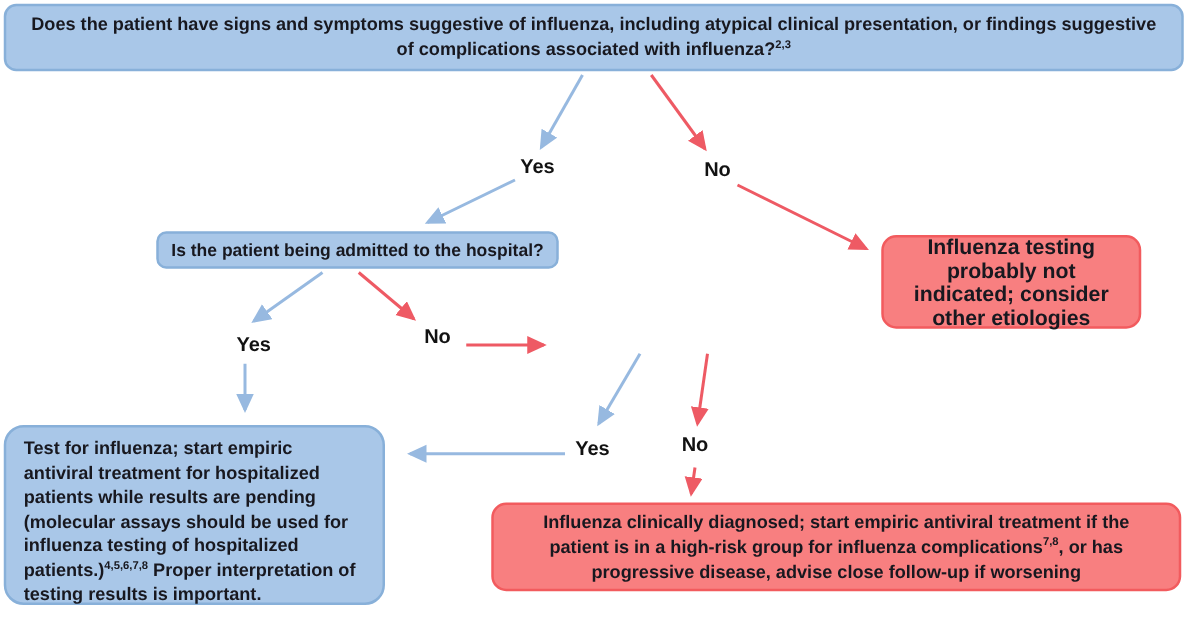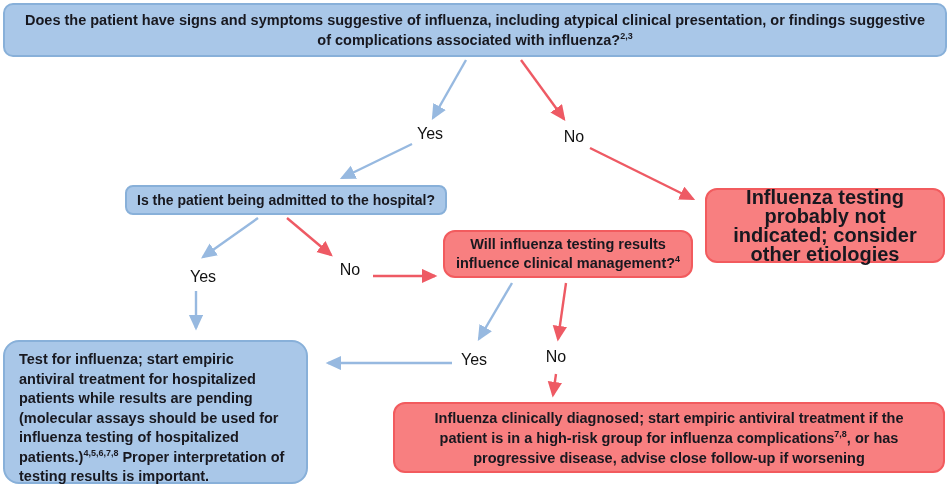--- a/index.html
+++ b/index.html
@@ -46,23 +46,23 @@
     padding: 2px 14px;
   }
   #admit-box {
     left: 125px; top: 185px; width: 322px; height: 30px;
     border-radius: 8px;
     font-size: 14px; line-height: 16px;
     padding: 2px 8px;
     white-space: nowrap;
   }
   #notindicated-box {
-    left: 705px; top: 188px; width: 240px; height: 75px;
+    left: 705px; top: 188px; width: 208px; height: 75px;
     border-radius: 12px;
-    font-size: 20px; line-height: 19px;
+    font-size: 17px; line-height: 19px;
     padding: 4px 10px;
   }
   #mgmt-box {
     left: 443px; top: 230px; width: 250px; height: 48px;
     border-radius: 12px;
     font-size: 14.5px; line-height: 19px;
     padding: 2px 8px;
   }
   #test-box {
     left: 3px; top: 340px; width: 305px; height: 144px;
@@ -74,21 +74,21 @@
   }
   #clinical-box {
     left: 393px; top: 402px; width: 552px; height: 71px;
     border-radius: 12px;
     font-size: 14.5px; line-height: 20px;
     padding: 4px 30px;
   }
   .edge-label {
     position: absolute;
     transform: translate(-50%, -50%);
-    font-weight: normal;
+    font-weight: bold;
     font-size: 16px;
     color: #121212;
     white-space: nowrap;
   }
   #arrow-layer {
     position: absolute;
     left: 0; top: 0;
     pointer-events: none;
   }
 </style>
@@ -125,23 +125,20 @@
   </div>
 
   <div id="admit-box" class="node blue">
     <div class="inner"><span>Is the patient being admitted to the hospital?</span></div>
   </div>
 
   <div id="notindicated-box" class="node red">
     <div class="inner"><span>Influenza testing probably not indicated; consider other etiologies</span></div>
   </div>
 
-  <div id="mgmt-box" class="node red">
-    <div class="inner"><span>Will influenza testing results influence clinical management?</span><sup class="fnote">4</sup></div>
-  </div>
 
   <div id="test-box" class="node blue">
     <div class="inner"><span>Test for influenza; start empiric antiviral treatment for hospitalized patients while results are pending (molecular assays should be used for influenza testing of hospitalized patients.)</span><sup class="fnote">4,5,6,7,8</sup><span> Proper interpretation of testing results is important.</span></div>
   </div>
 
   <div id="clinical-box" class="node red">
     <div class="inner"><span>Influenza clinically diagnosed; start empiric antiviral treatment if the patient is in a high-risk group for influenza complications</span><sup class="fnote">7,8</sup><span>, or has progressive disease, advise close follow-up if worsening</span></div>
   </div>
 
   <div class="edge-label" style="left:430px; top:134px;">Yes</div>

